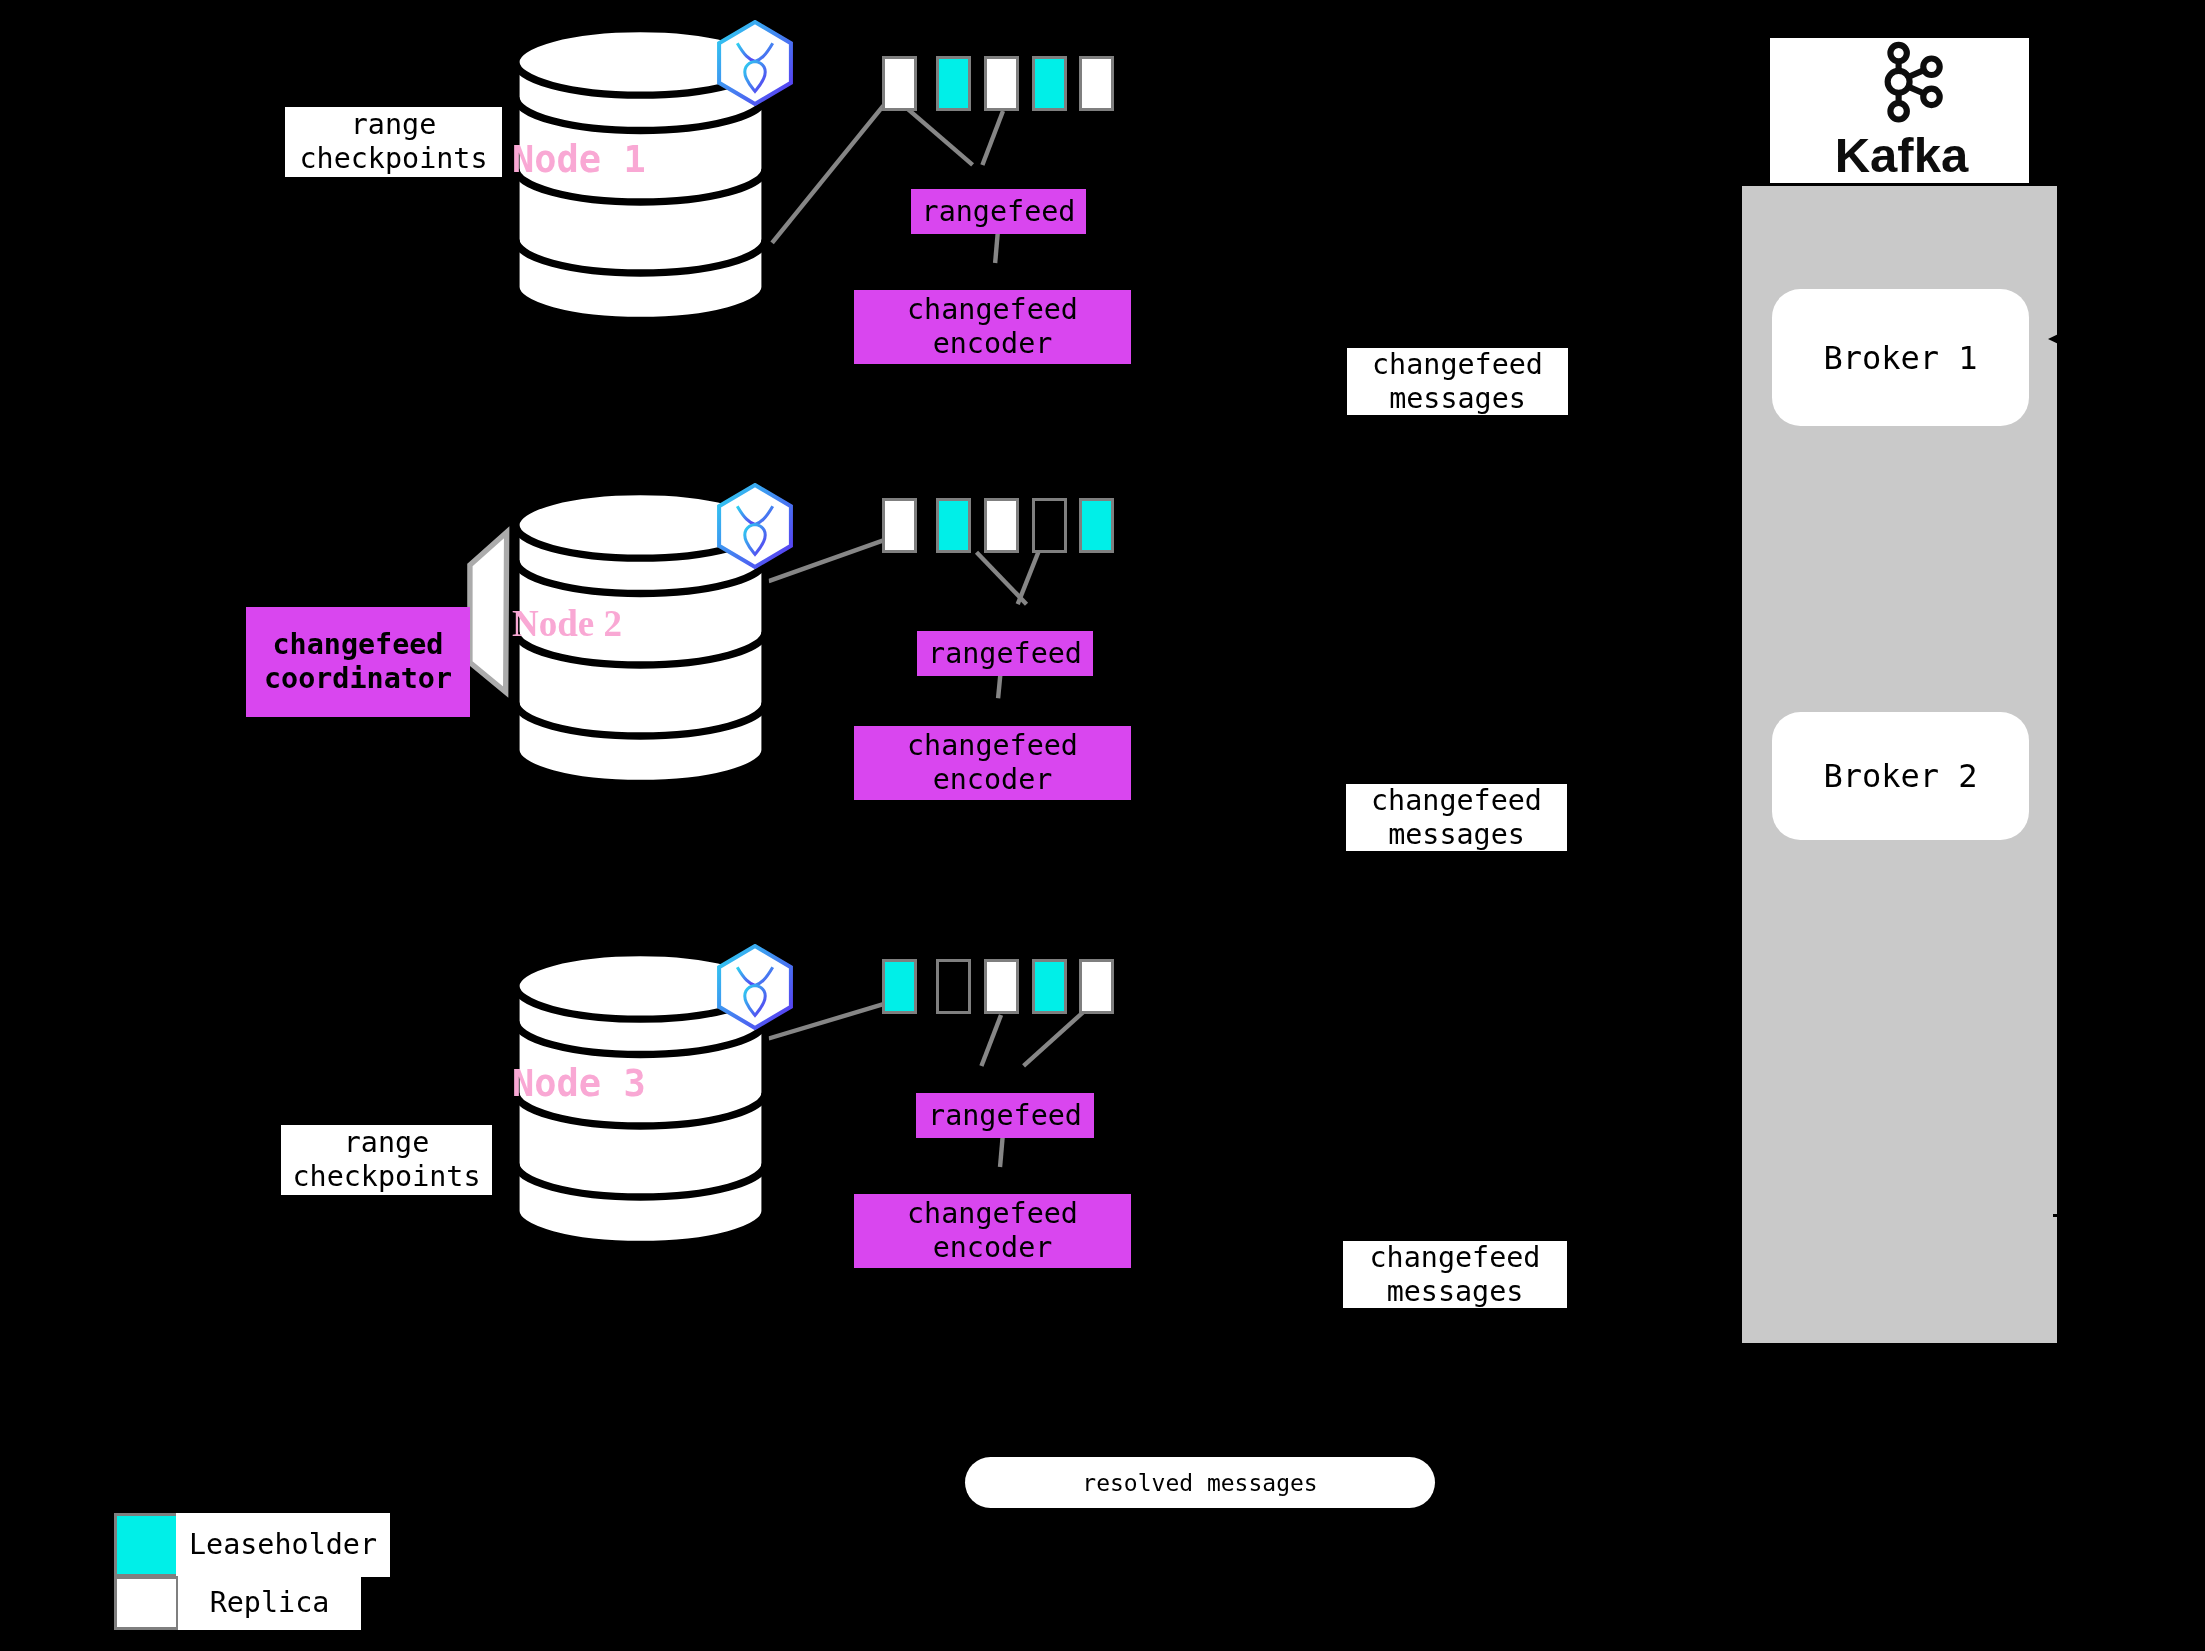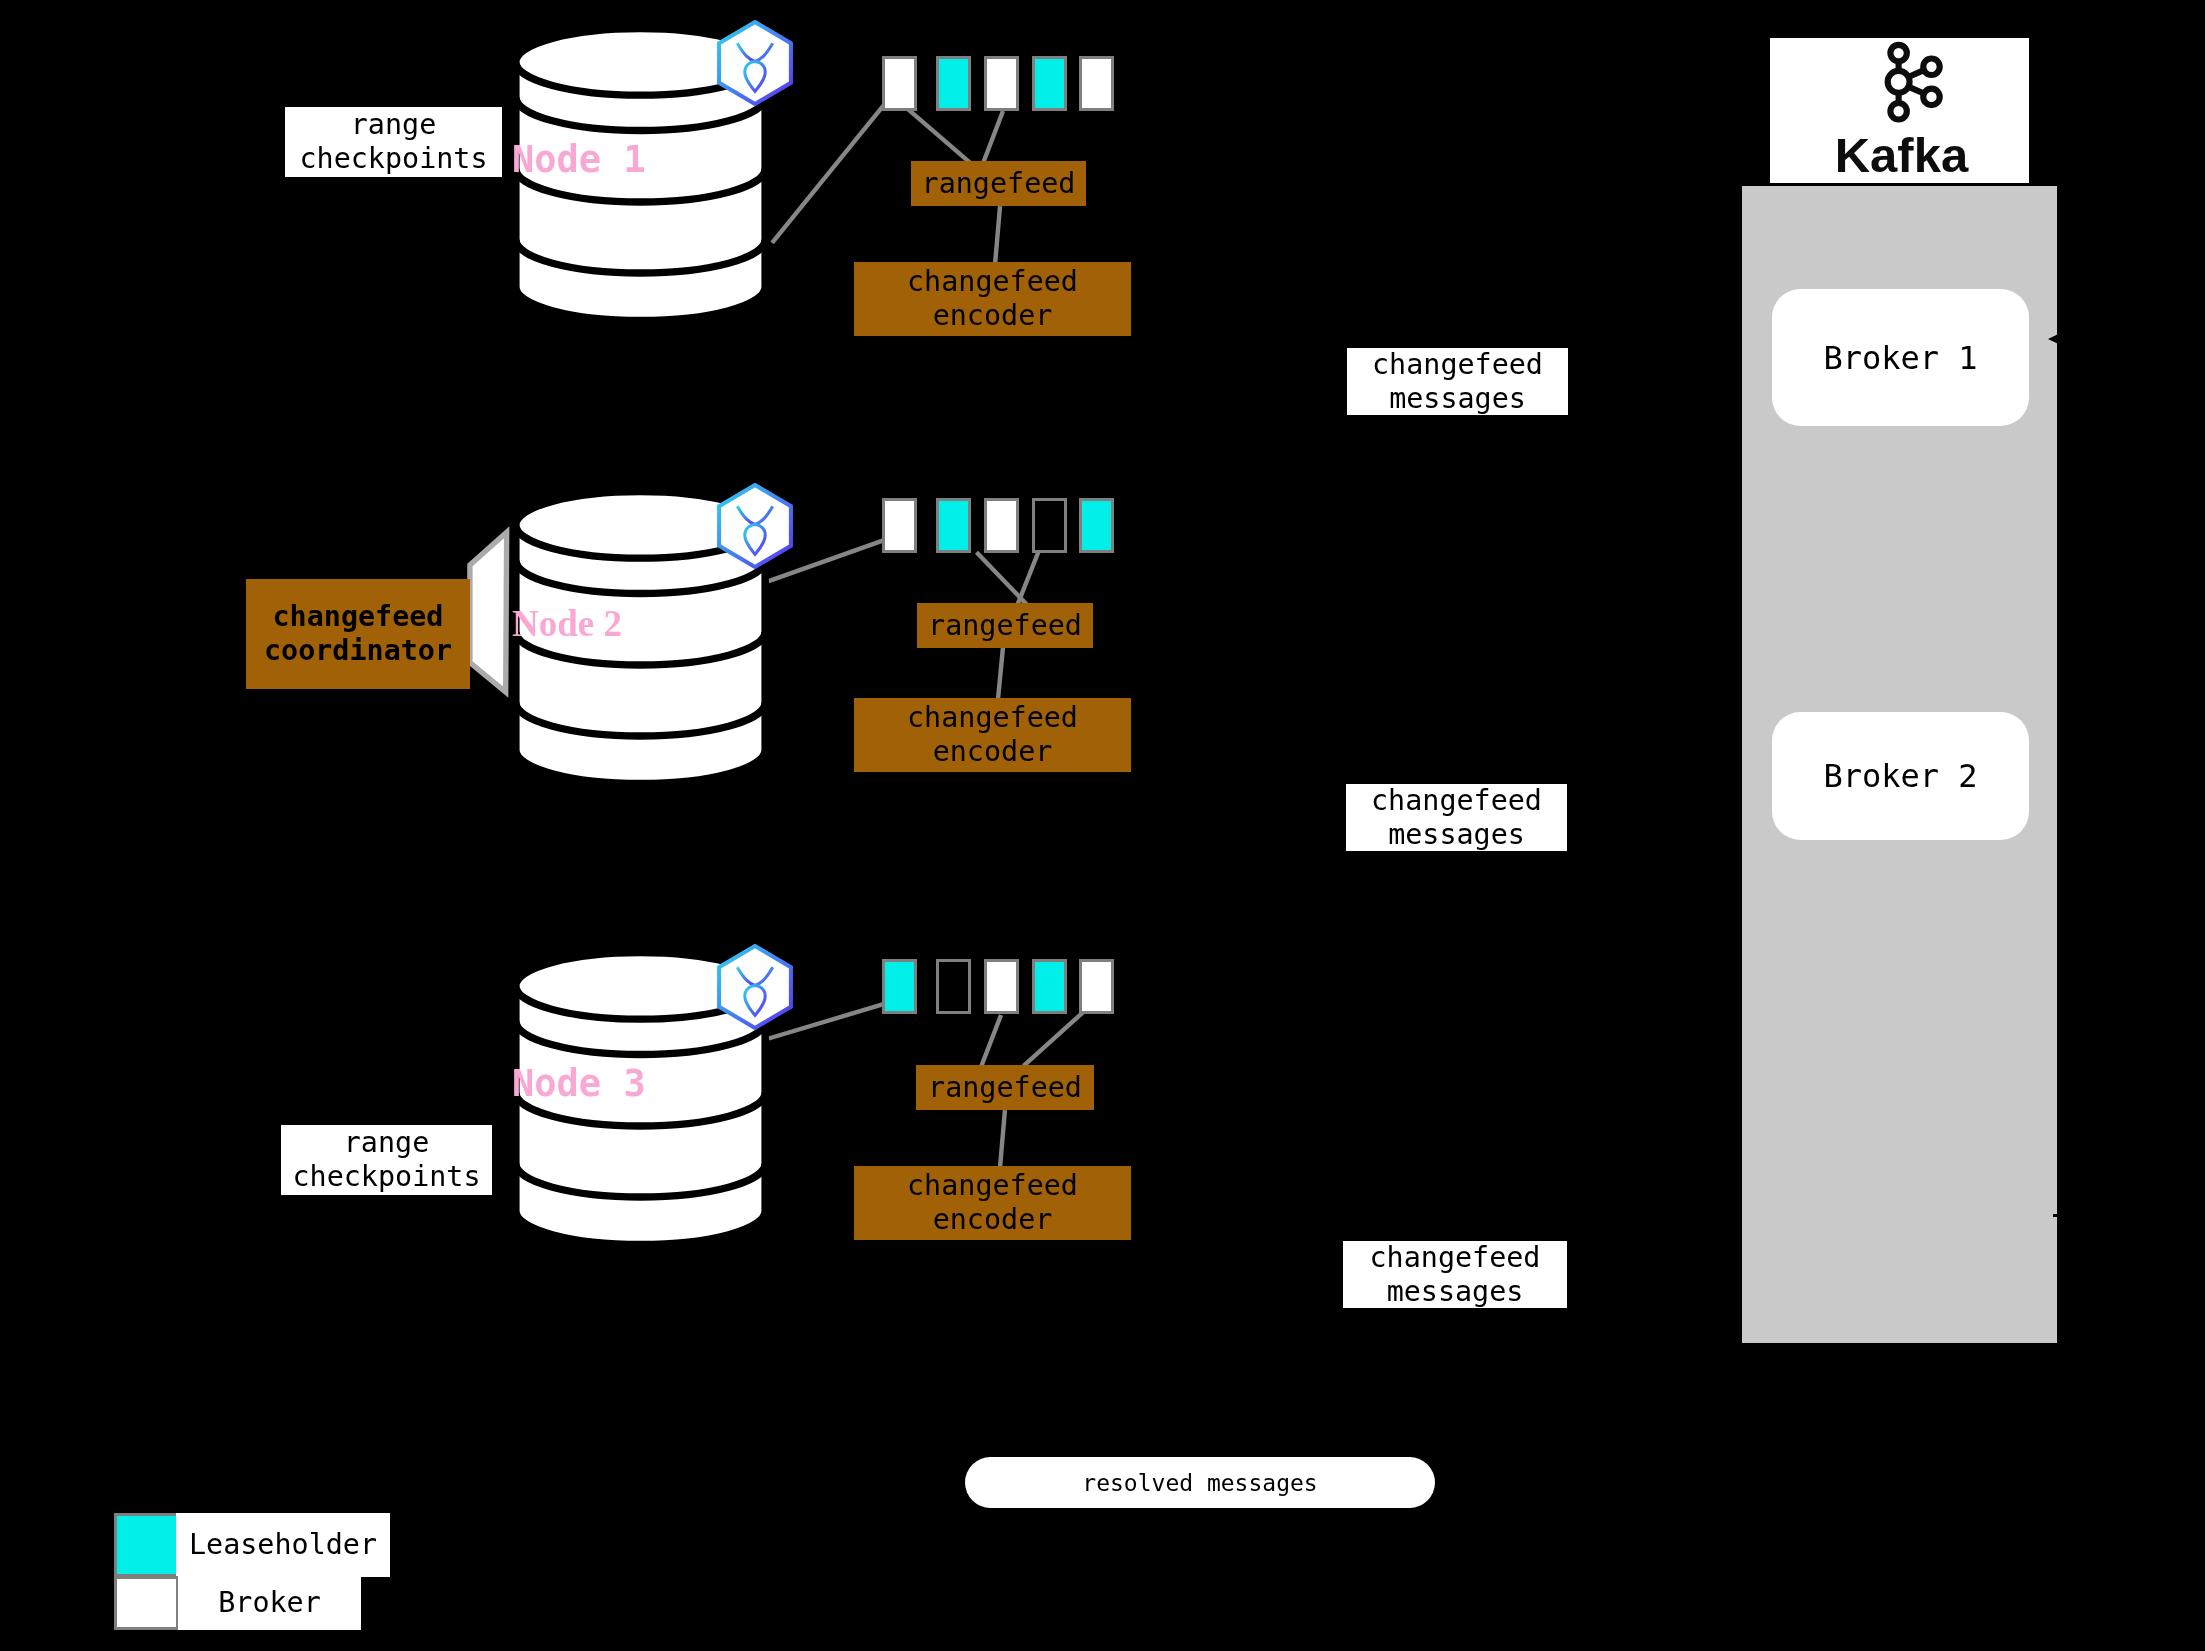--- a/index.html
+++ b/index.html
@@ -1,21 +1,21 @@
 <!DOCTYPE html>
 <html style="font-size:7.8px"><head>
 <meta charset="utf-8">
 <style>
   html,body{margin:0;padding:0;background:#000;}
   #canvas{position:relative;width:2205px;height:1652px;background:#000;overflow:hidden;
           font-family:"DejaVu Sans Mono","Liberation Mono",monospace;}
   .abs{position:absolute;box-sizing:border-box;}
   
-  .graybox{background:#a16207;color:#000;display:flex;flex-direction:column;
-           align-items:center;justify-content:center;font-size:28.4px;line-height:34px;z-index:4;}
+  .graybox{background:#d946ef;color:#000;display:flex;flex-direction:column;
+           align-items:center;justify-content:center;font-size:28.4px;line-height:34px;z-index:4;margin-top:28px;}
   .whitebox{background:#fff;color:#000;display:flex;flex-direction:column;
             align-items:center;justify-content:center;font-size:28.4px;line-height:34px;z-index:4;}
   .bold{font-weight:bold;}
   
   .sq{position:absolute;width:35px;height:55px;border:3.9px solid #7f7f7f;
       box-sizing:border-box;background:transparent;z-index:4;}
   .sq[data-kind="leaseholder"]{background:#00efe8;}
   .sq[data-kind="replica"]{background:#ffffff;}
   .sq[data-kind="empty"]{background:transparent;}
   
@@ -238,16 +238,16 @@
   <div class="abs broker" style="left:1772px;top:289px;width:257px;height:137px;">Broker 1</div>
   <div class="abs broker" style="left:1772px;top:712px;width:257px;height:128px;">Broker 2</div>
   <div id="arrowhead-left"></div>
   <div id="arrow-tick"></div>
 
   <div id="resolved-pill" class="abs" style="left:965px;top:1457px;width:470px;height:51px;">resolved messages</div>
 
   <div class="legend-swatch" style="left:114px;top:1513px;width:65px;height:64px;background:#00efe8;"></div>
   <div class="abs whitebox" style="left:176px;top:1513px;width:214px;height:64px;">Leaseholder</div>
   <div class="legend-swatch" style="left:114px;top:1576px;width:65px;height:54px;background:#ffffff;"></div>
-  <div class="abs whitebox" style="left:178px;top:1576px;width:183px;height:54px;">Broker</div>
+  <div class="abs whitebox" style="left:178px;top:1576px;width:183px;height:54px;">Replica</div>
 
 </div>
 
 
 </body></html>

